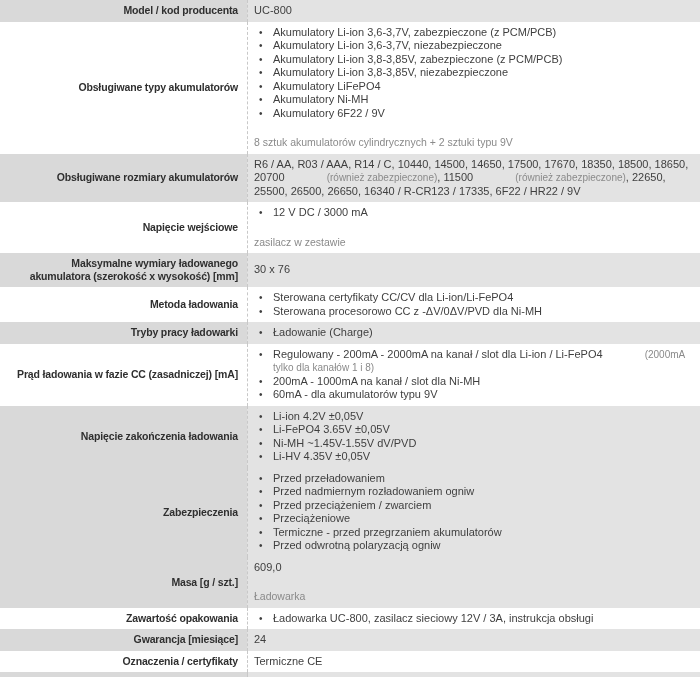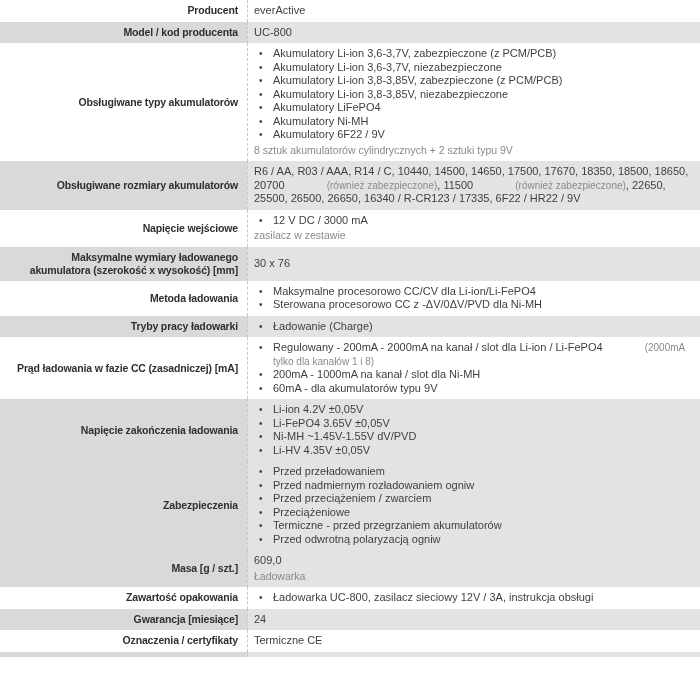--- a/index.html
+++ b/index.html
@@ -28,40 +28,30 @@
   }
   .row.shaded .label-cell{background:var(--shade-label,#d9d9d9);}
   .row.shaded .value-cell{background:var(--shade-value,#e3e3e3);}
   .line{display:flex;align-items:baseline;}
   .line .bul{
     flex:0 0 auto;width:7px;margin-left:5px;margin-right:7px;
     font-size:10px;color:var(--value-text,#3f3f3f);
   }
   .line .txt{flex:1 1 auto;}
   .muted{color:var(--muted-text,#8a8a8a);font-size:10px;margin-left:39px;}
-  .line.note{color:var(--muted-text,#8a8a8a);font-size:10.5px;margin-top:2px;align-items:flex-end;}
+  .line.note{color:var(--muted-text,#8a8a8a);font-size:10.5px;margin-top:16px;align-items:flex-end;}
   .line.note .txt span{color:var(--muted-text,#8a8a8a);}
   .row.partial{height:5px;overflow:hidden;}
   .row.partial .label-cell,.row.partial .value-cell{padding:0;}
 </style>
 </head>
 <body>
 
 <div class="spec-table">
 
-<div class="row">
-      <div class="label-cell">
-        <span>Producent</span>
-      </div>
-      <div class="value-cell">
-        <div class="line plain">
-          <span class="txt"><span>everActive</span></span>
-        </div>
-      </div>
-    </div>
     <div class="row shaded">
       <div class="label-cell">
         <span>Model / kod producenta</span>
       </div>
       <div class="value-cell">
         <div class="line plain">
           <span class="txt"><span>UC-800</span></span>
         </div>
       </div>
     </div>
@@ -137,21 +127,21 @@
         </div>
       </div>
     </div>
     <div class="row">
       <div class="label-cell">
         <span>Metoda ładowania</span>
       </div>
       <div class="value-cell">
         <div class="line bullet">
           <span class="bul">•</span>
-          <span class="txt"><span>Maksymalne procesorowo CC/CV dla Li-ion/Li-FePO4</span></span>
+          <span class="txt"><span>Sterowana certyfikaty CC/CV dla Li-ion/Li-FePO4</span></span>
         </div>
         <div class="line bullet">
           <span class="bul">•</span>
           <span class="txt"><span>Sterowana procesorowo CC z -ΔV/0ΔV/PVD dla Ni-MH</span></span>
         </div>
       </div>
     </div>
     <div class="row shaded">
       <div class="label-cell">
         <span>Tryby pracy ładowarki</span>

